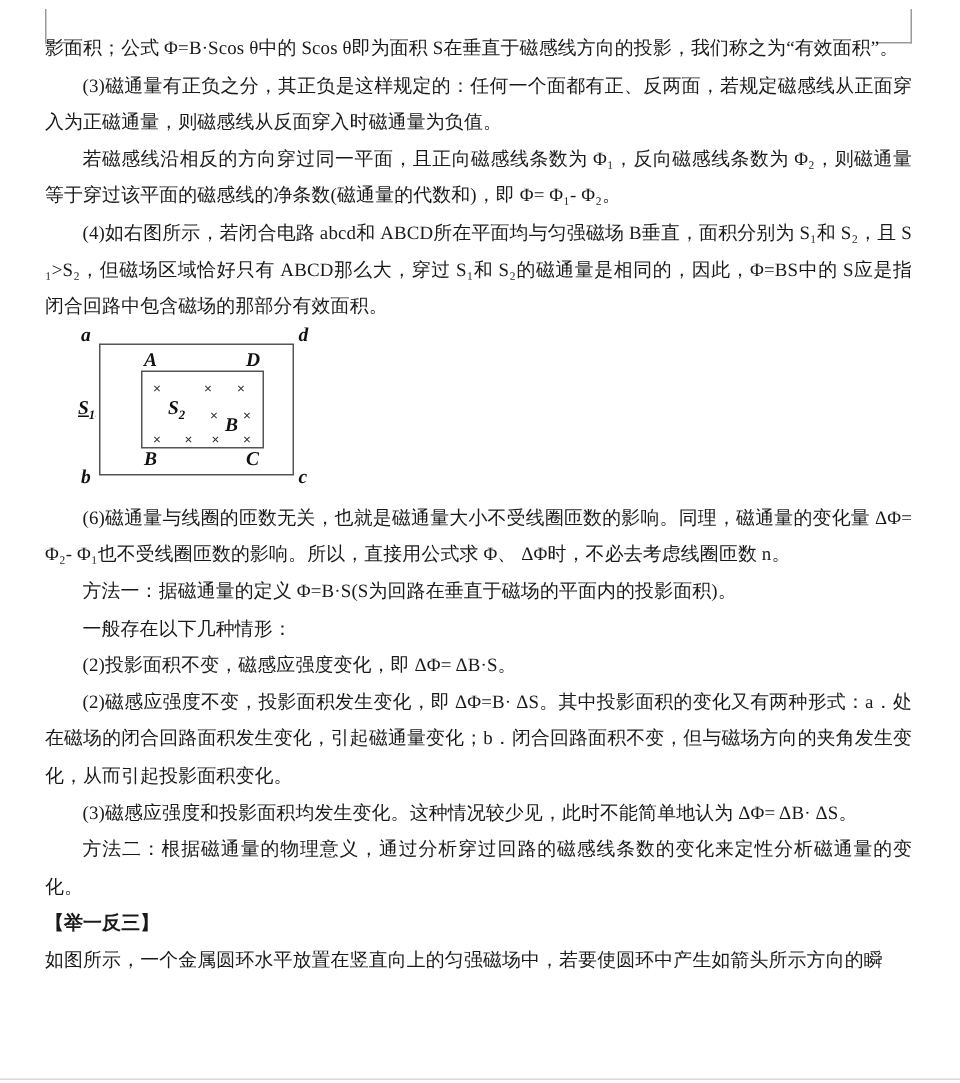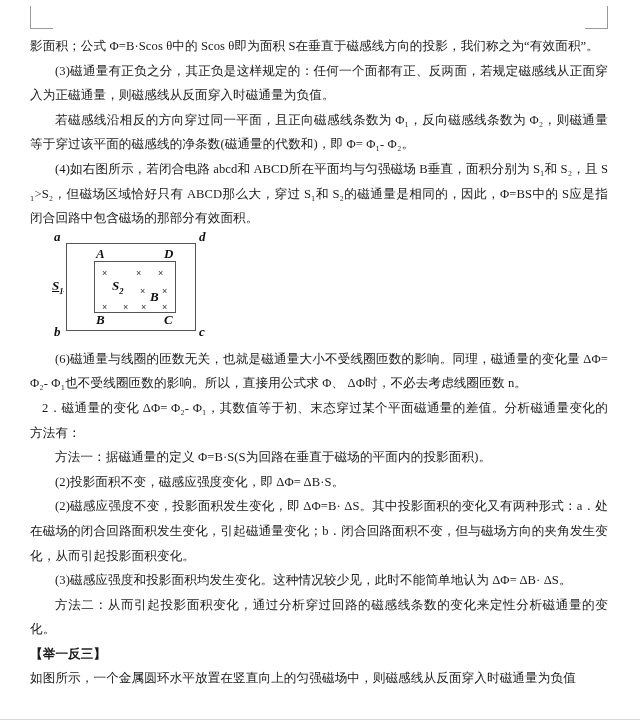--- a/index.html
+++ b/index.html
@@ -24,21 +24,21 @@
     border-color: #9a9a9a;
     border-style: solid;
     border-width: 0;
   }
   .crop-tl { top: 6px;  left: 30px;  border-left-width: 1.5px;  border-bottom-width: 1.5px; }
   .crop-tr { top: 6px;  right: 32px; border-right-width: 1.5px; border-bottom-width: 1.5px; }
 
   
   .page {
     position: absolute;
-    top: 14px; left: 0;
+    top: 0; left: 0;
     width: 640px;
     padding: 0;
     box-sizing: border-box;
   }
 
   .para {
     font-size: 12.6px;
     line-height: 24.6px;
     text-align: justify;
     text-justify: inter-ideograph;
@@ -176,32 +176,32 @@
       <span class="fig-cross" style="left:36px; top:60px;">×</span>
       <span class="fig-cross" style="left:57px; top:60px;">×</span>
       <span class="fig-cross" style="left:75px; top:60px;">×</span>
       <span class="fig-cross" style="left:96px; top:60px;">×</span>
 
     </div>
   </div>
 
   <p class="para indent">(6)磁通量与线圈的匝数无关，也就是磁通量大小不受线圈匝数的影响。同理，磁通量的变化量 ΔΦ= Φ₂- Φ₁也不受线圈匝数的影响。所以，直接用公式求 Φ、 ΔΦ时，不必去考虑线圈匝数 n。</p>
 
-  <p class="para indent-half">2．磁通量的变化 ΔΦ= Φ₂- Φ₁，其数值等于初、末态穿过某个平面磁通量的差值。分析磁通量变化的方法有：</p>
 
   <p class="para indent">方法一：据磁通量的定义 Φ=B·S(S为回路在垂直于磁场的平面内的投影面积)。</p>
 
+  <p class="para indent">一般存在以下几种情形：</p>
 
   <p class="para indent">(2)投影面积不变，磁感应强度变化，即 ΔΦ= ΔB·S。</p>
 
   <p class="para indent">(2)磁感应强度不变，投影面积发生变化，即 ΔΦ=B· ΔS。其中投影面积的变化又有两种形式：a．处在磁场的闭合回路面积发生变化，引起磁通量变化；b．闭合回路面积不变，但与磁场方向的夹角发生变化，从而引起投影面积变化。</p>
 
   <p class="para indent">(3)磁感应强度和投影面积均发生变化。这种情况较少见，此时不能简单地认为 ΔΦ= ΔB· ΔS。</p>
 
-  <p class="para indent">方法二：从而引起投影面积变化，通过分析穿过回路的磁感线条数的变化来定性分析磁通量的变化。</p>
+  <p class="para indent">方法二：根据磁通量的物理意义，通过分析穿过回路的磁感线条数的变化来定性分析磁通量的变化。</p>
 
   <p class="para bold">【举一反三】</p>
 
-  <p class="para">如图所示，一个金属圆环水平放置在竖直向上的匀强磁场中，则磁感线从反面穿入时磁通量为负值</p>
+  <p class="para">如图所示，一个金属圆环水平放置在竖直向上的匀强磁场中，若要使圆环中产生如箭头所示方向的瞬</p>
 
 </div>
 
 <div class="bottom-rule"></div>
 
 </body></html>

